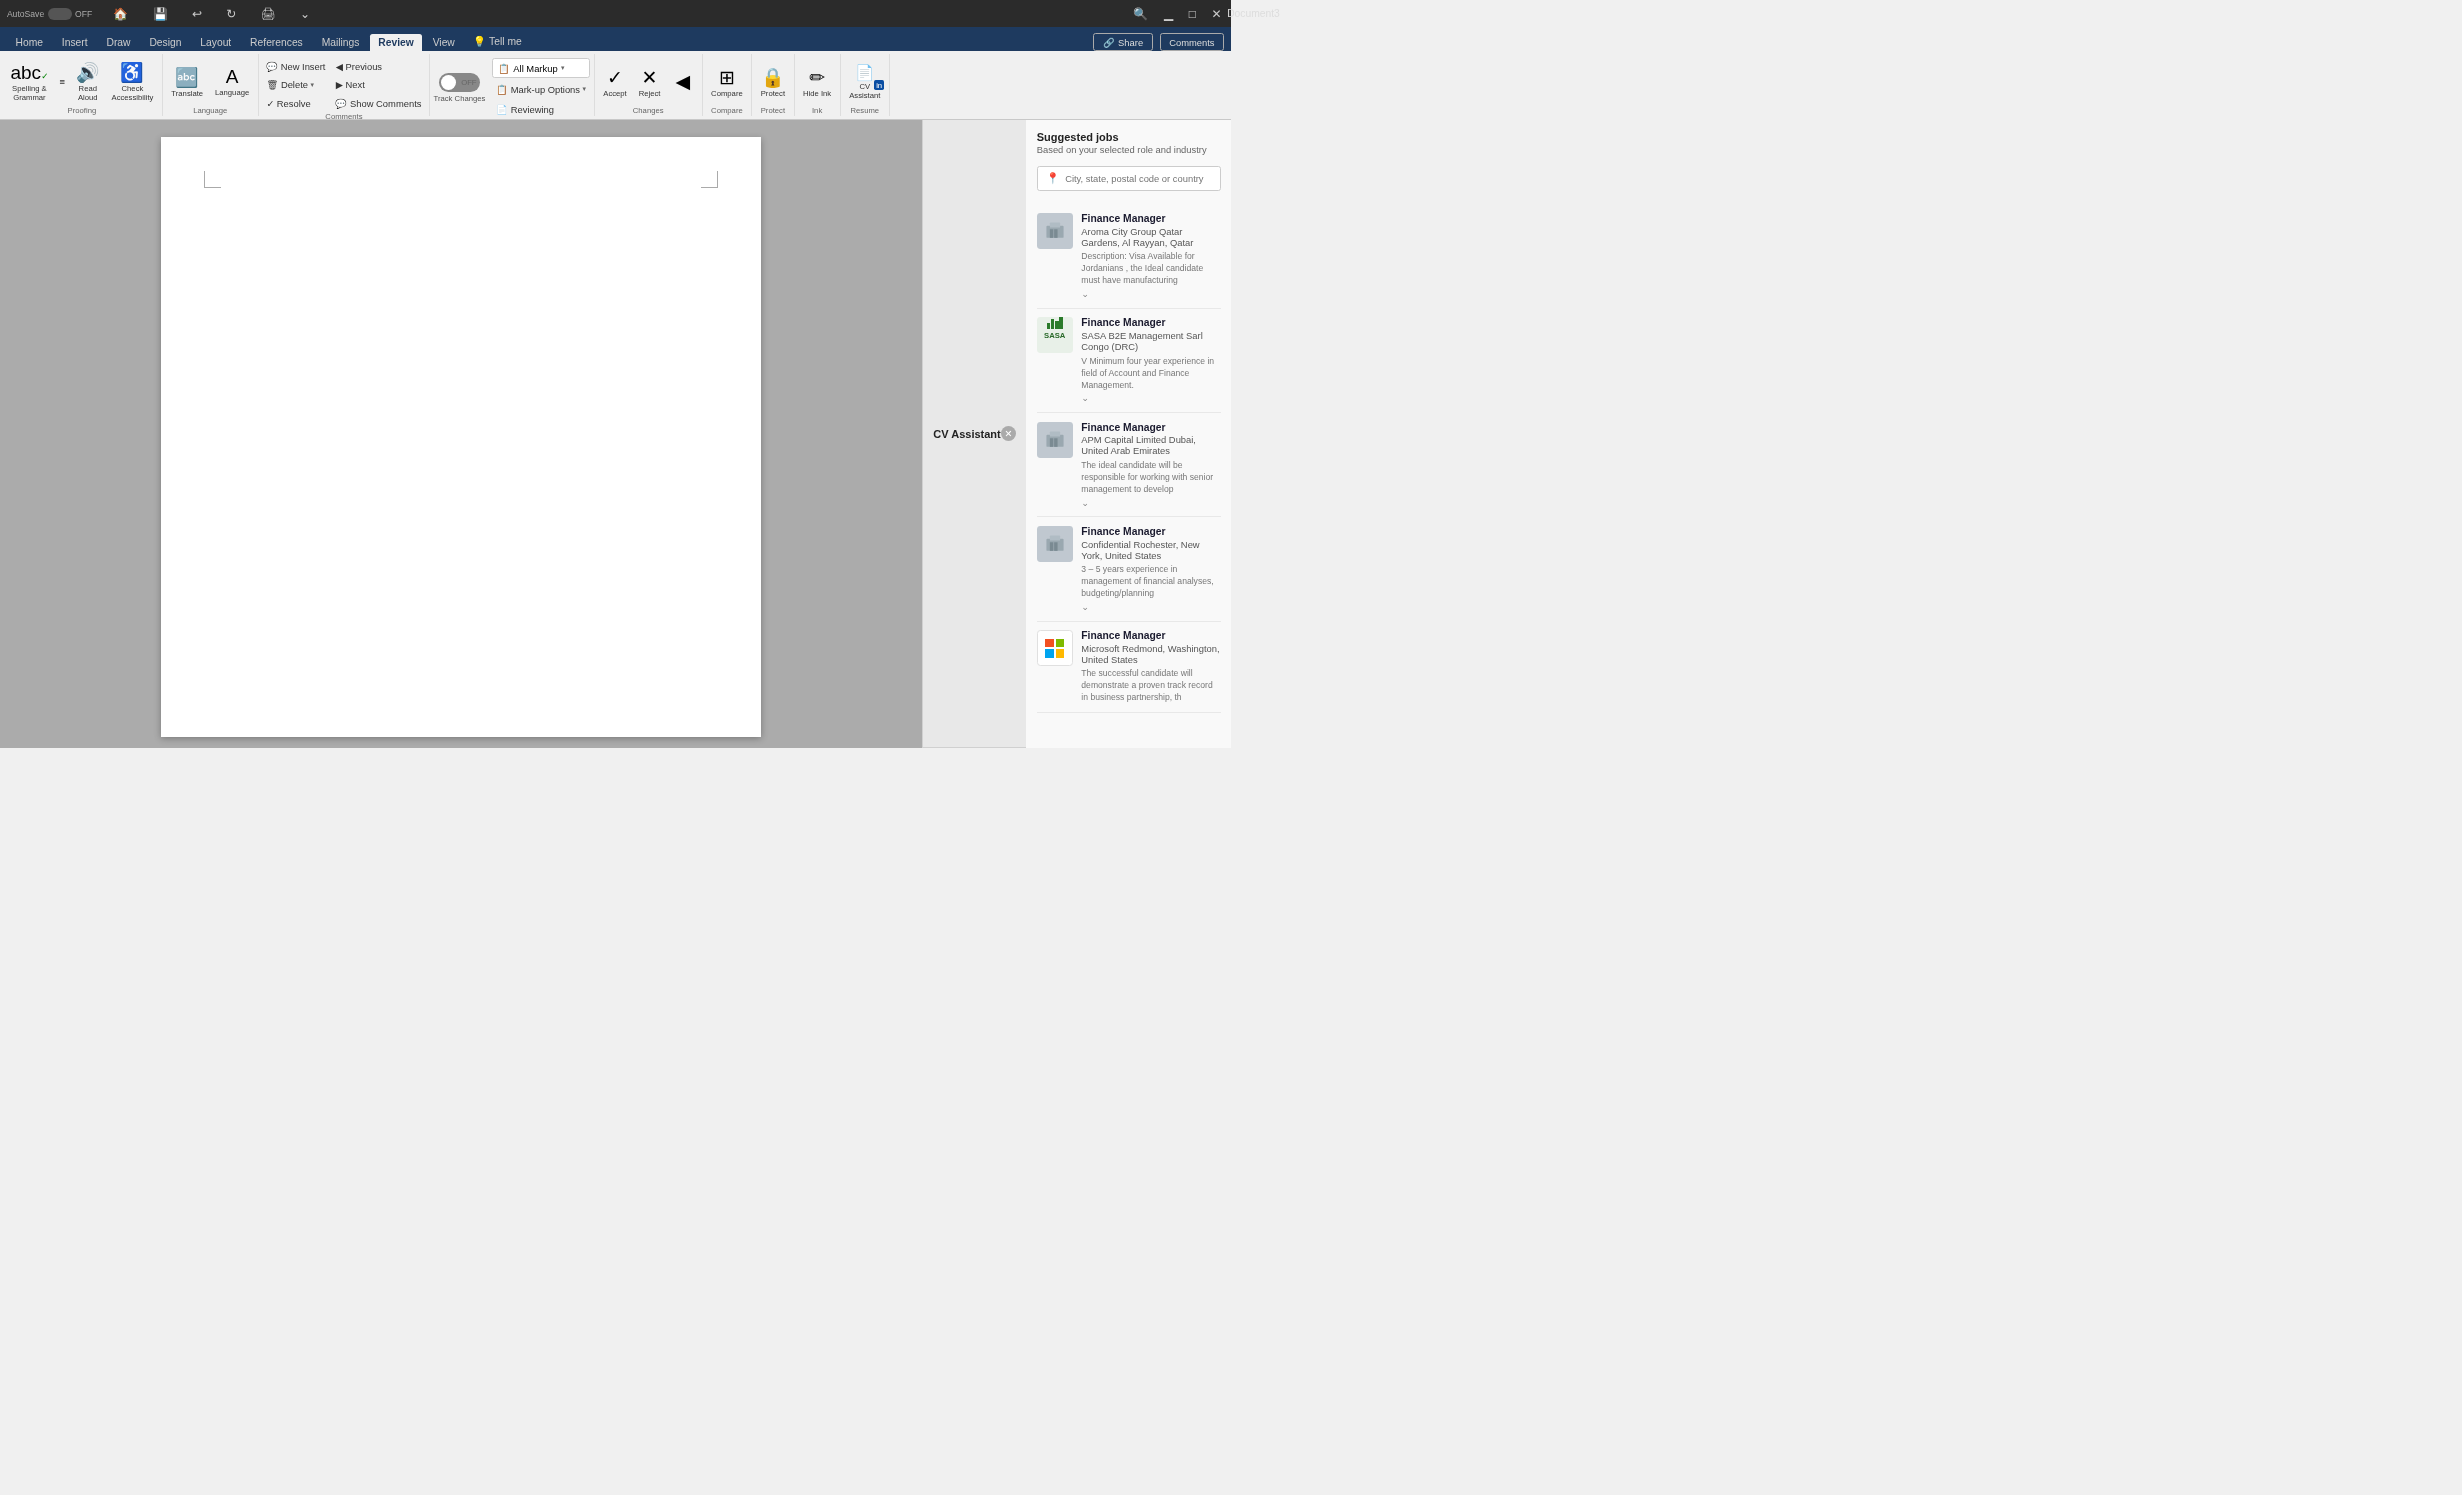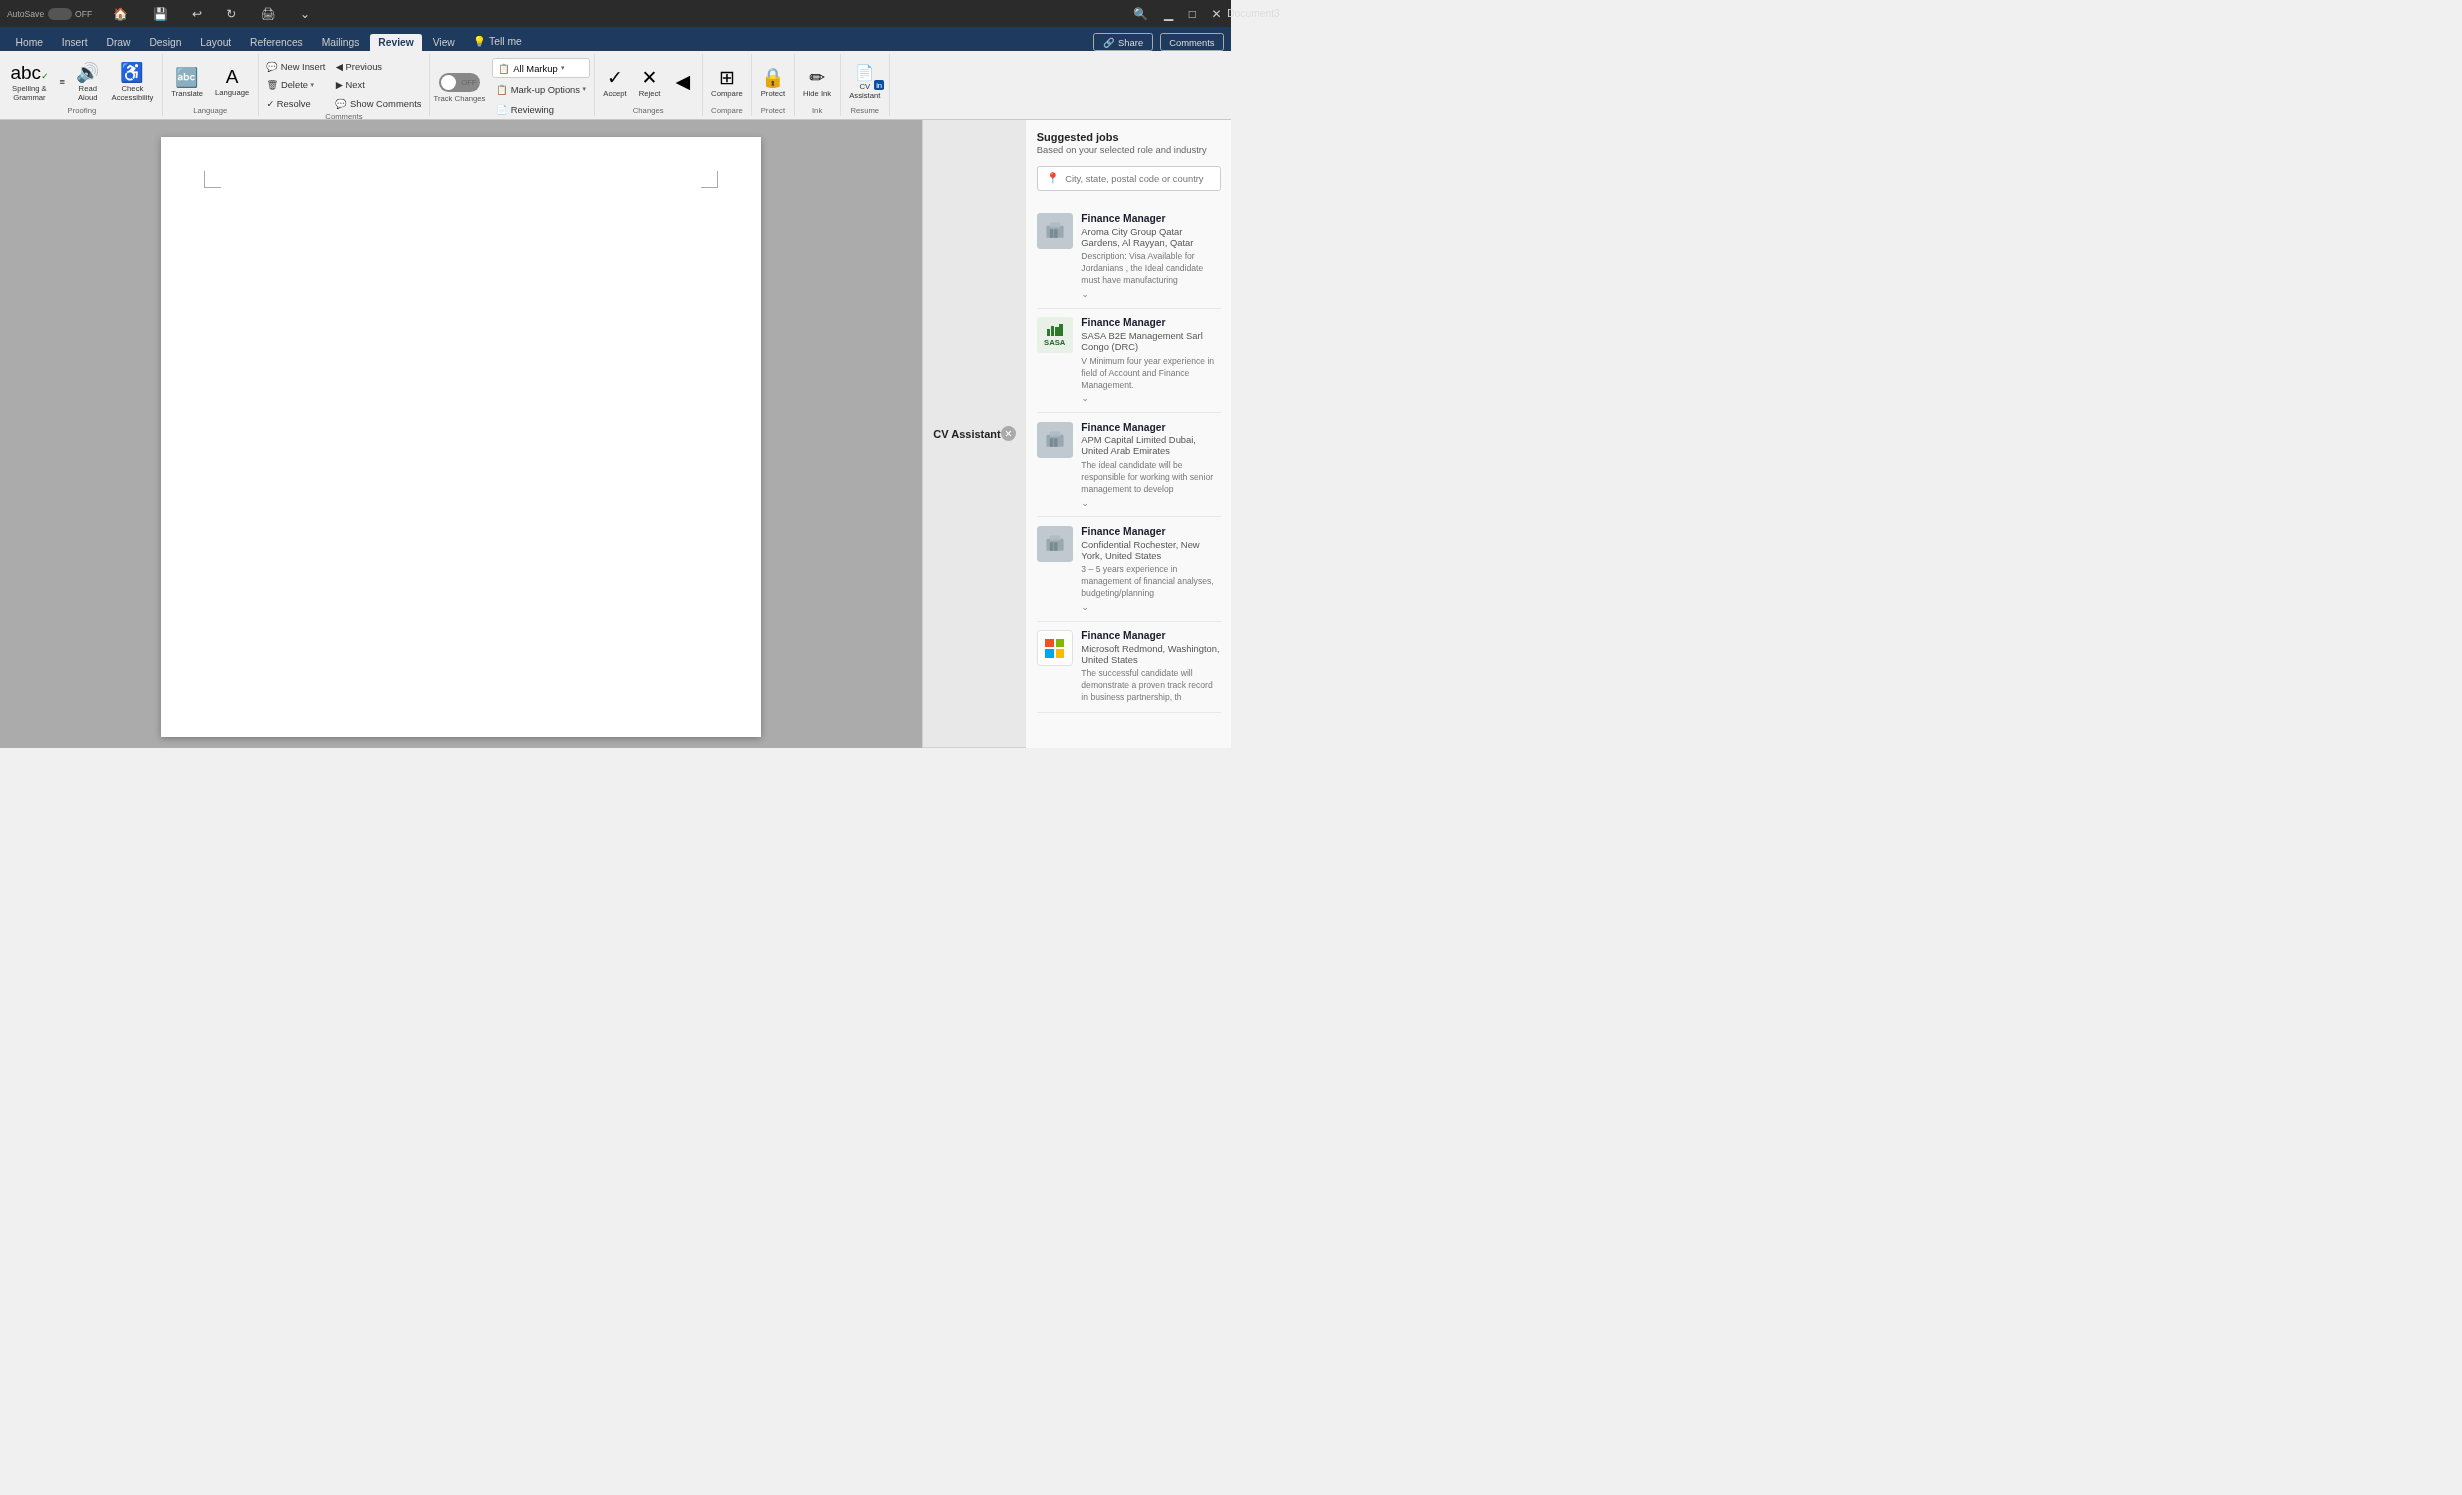--- a/index.html
+++ b/index.html
@@ -227,21 +227,21 @@
       display: flex; align-items: center; justify-content: center;
       font-size: 15.4px;
       flex-shrink: 0;
       overflow: hidden;
     }
     .job-logo.blue-bar-icon {
       background: #c0c8d0;
     }
     .job-logo.sasa-icon {
       background: #e8f0e8;
-      display: flex; flex-direction: column; align-items: center; justify-content: center;
+      display: flex; flex-direction: column; align-items: center; justify-content: flex-start;
     }
     .job-logo.microsoft-icon {
       background: white;
       border: 0.9px solid #e0e0e0;
     }
     .job-info { flex: 1; }
     .job-title {
       font-size: 10.3px;
       font-weight: 600;
       color: #1a1a2e;

